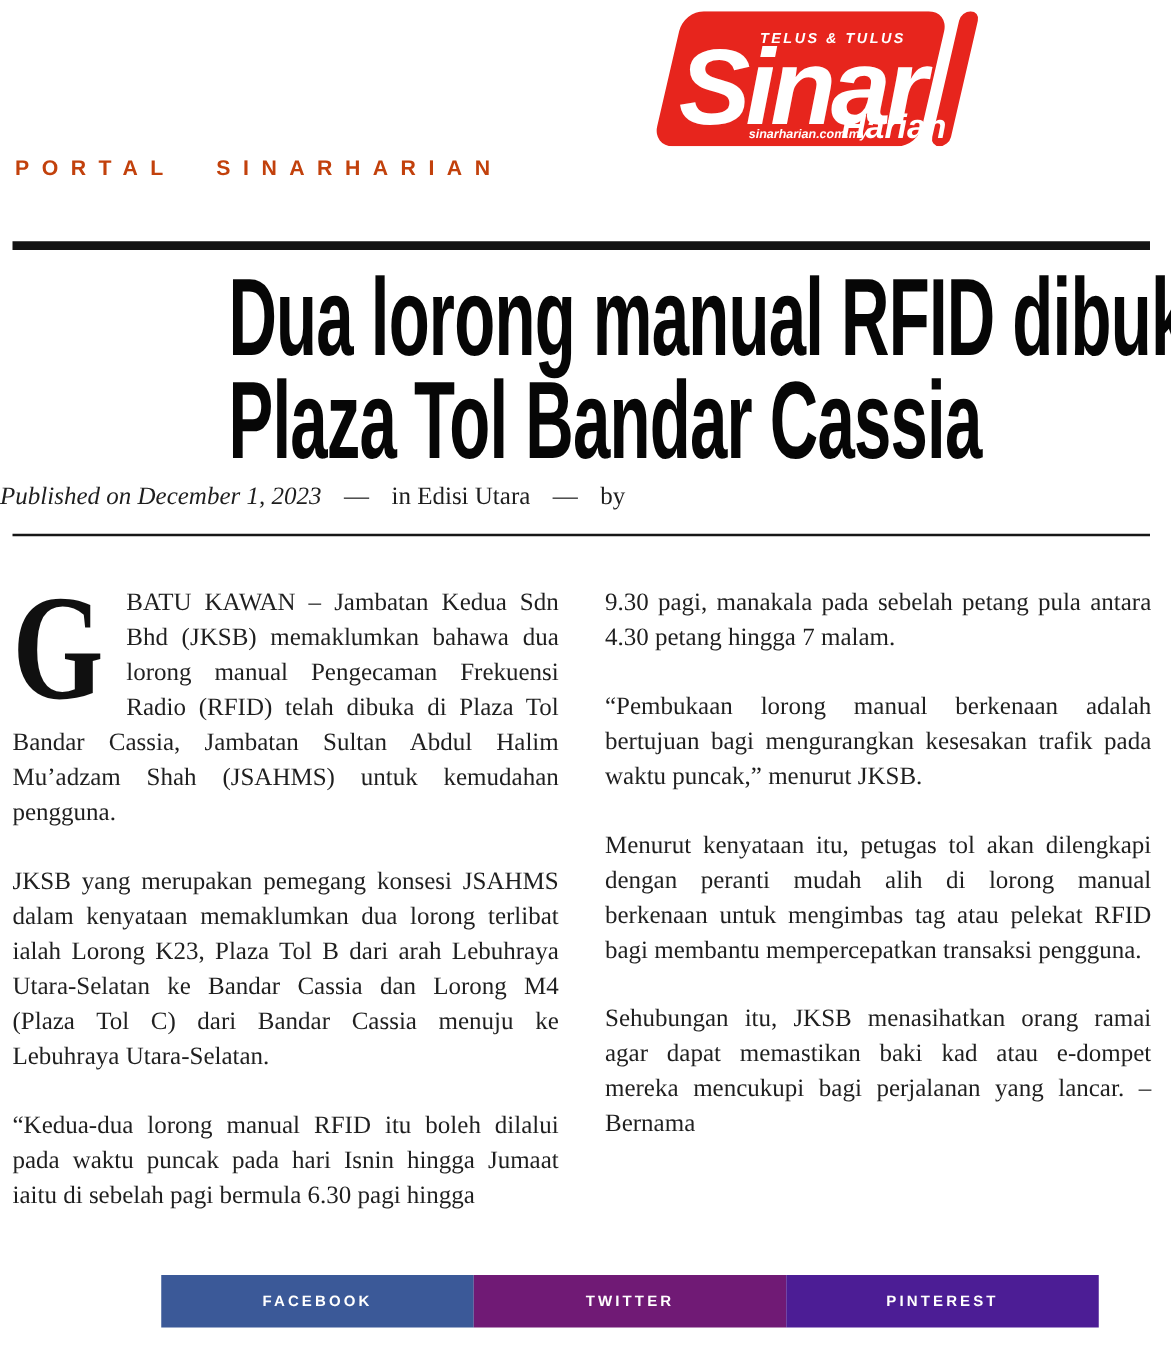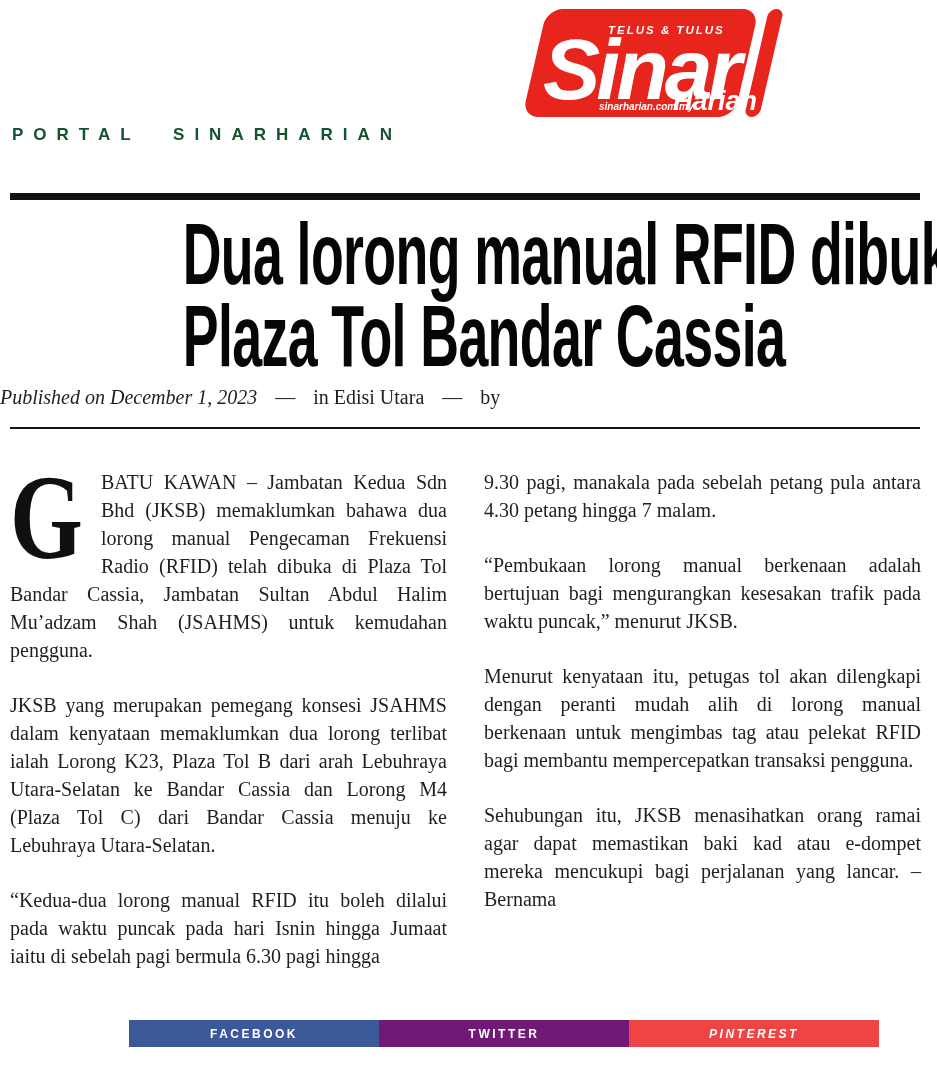--- a/index.html
+++ b/index.html
@@ -16,21 +16,21 @@
   .logo-svg { position: absolute; left: 515px; top: 9px; }
   .portal-title {
     position: absolute;
     left: 12px;
     top: 125px;
     font-family: "Liberation Sans", sans-serif;
     font-weight: 700;
     font-size: 17px;
     letter-spacing: 10px;
     word-spacing: 18px;
-    color: #14532d;
+    color: #c2410c;
     white-space: nowrap;
   }
   .thick-rule {
     position: absolute;
     left: 10px; top: 193px;
     width: 910px; height: 7px;
     background: #121212;
   }
 
   
@@ -94,21 +94,21 @@
     color: #101010;
     transform: scaleX(0.78);
     transform-origin: 0 50%;
     margin: 6px 24px 0 0;
   }
 
   
   .share {
     position: absolute;
     left: 93px; top: 1020px;
-    width: 750px; height: 27px;
+    width: 750px; height: 42px;
     display: flex;
     font-family: "Liberation Sans", sans-serif;
     padding-left: 36px;
   }
   .share a {
     flex: 1;
     display: flex;
     align-items: center;
     justify-content: center;
     color: #ffffff;
@@ -165,16 +165,16 @@
       <p>9.30 pagi, manakala pada sebelah petang pula antara 4.30 petang hingga 7 malam.</p>
       <p>“Pembukaan lorong manual berkenaan adalah bertujuan bagi mengurangkan kesesakan trafik pada waktu puncak,” menurut JKSB.</p>
       <p>Menurut kenyataan itu, petugas tol akan dilengkapi dengan peranti mudah alih di lorong manual berkenaan untuk mengimbas tag atau pelekat RFID bagi membantu mempercepatkan transaksi pengguna.</p>
       <p>Sehubungan itu, JKSB menasihatkan orang ramai agar dapat memastikan baki kad atau e-dompet mereka mencukupi bagi perjalanan yang lancar. – Bernama</p>
     </div>
   </div>
 
   <div class="share">
     <a style="background-color: rgb(59, 89, 152);">FACEBOOK</a>
     <a style="background-color: #701a75;">TWITTER</a>
-    <a style="background-color: #ef4444; font-style: italic;">PINTEREST</a>
+    <a style="background-color: #4c1d95;">PINTEREST</a>
   </div>
 
 </div>
 
 </body></html>

